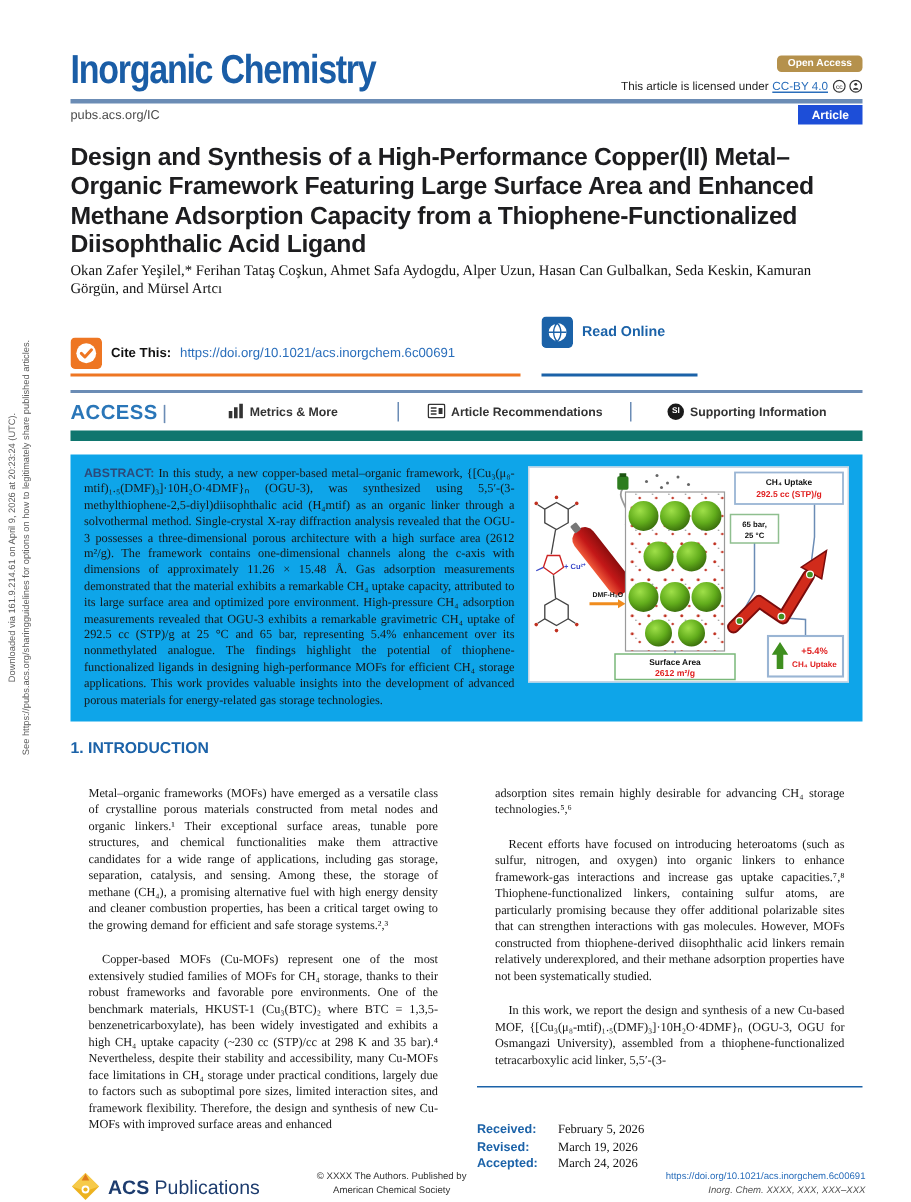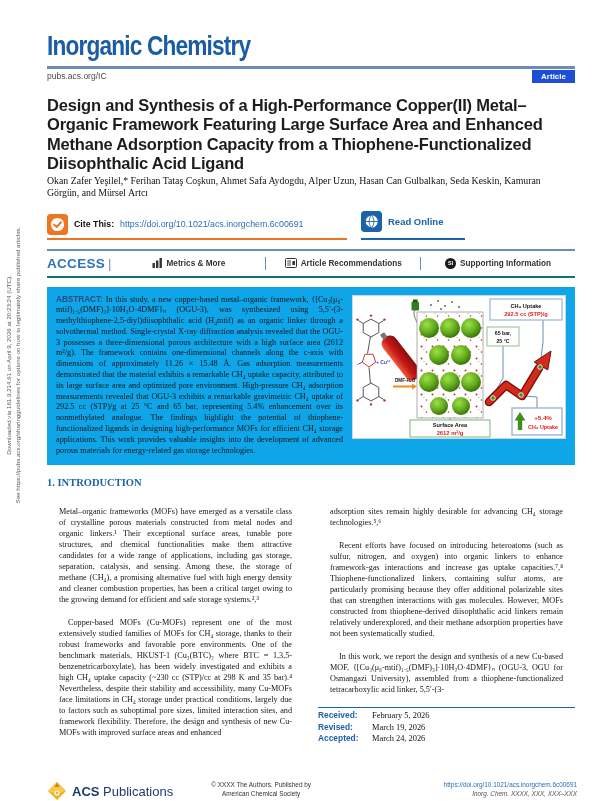--- a/index.html
+++ b/index.html
@@ -41,47 +41,47 @@
     font-family:"Liberation Sans",sans-serif;font-weight:bold;font-size:16.5px;line-height:19.5px;
     color:#1d1d1f;margin-top:13px;letter-spacing:-0.2px;
   }
   .authors{font-size:9.8px;line-height:12.5px;margin-top:1px;color:#111;}
   
   .cite-row{display:flex;gap:14px;margin-top:11px;font-family:"Liberation Sans",sans-serif;align-items:flex-end;}
   .cite-box{display:flex;align-items:center;gap:6px;border-bottom:2.5px solid #ee7623;padding-bottom:3px;width:300px;cursor:pointer;}
   .sq-icon{width:21px;height:21px;border-radius:3px;flex:0 0 auto;}
   .cite-label{font-weight:bold;font-size:8.8px;color:#111;}
   .cite-doi{font-size:8.8px;color:#2a6ebb;}
-  .read-box{display:flex;align-items:center;gap:6px;border-bottom:2.5px solid #1b62a8;padding-bottom:6px;padding-right:22px;cursor:pointer;}
+  .read-box{display:flex;align-items:center;gap:6px;border-bottom:2.5px solid #1b62a8;padding-bottom:17px;padding-right:22px;cursor:pointer;}
   .read-label{color:#1b62a8;font-weight:bold;font-size:9.5px;}
   
   .access-bar{
-    margin-top:9px;border-top:2px solid #6b8cb5;border-bottom:2px solid #0f766e;
+    margin-top:9px;border-top:2px solid #6b8cb5;border-bottom:7px solid #0f766e;
     display:flex;align-items:center;padding:5px 0;font-family:"Liberation Sans",sans-serif;
   }
   .access-word{color:#2a76b8;font-size:13.5px;font-weight:bold;letter-spacing:0.3px;}
   .access-pipe{color:#6b8cb5;font-size:13px;margin-left:3px;font-weight:normal;}
   .access-item{flex:1;display:flex;align-items:center;justify-content:center;gap:4px;font-size:8.2px;font-weight:bold;color:#333;cursor:pointer;}
   .vdiv{width:1px;height:13px;background:#6b8cb5;}
   .si-badge{width:11px;height:11px;border-radius:50%;background:#1a1a1a;color:#fff;font-size:5.5px;font-weight:bold;display:flex;align-items:center;justify-content:center;}
   
   .abstract-block{
     margin-top:9px;background:#0ea5e9;padding:8px 9px 9px 9px;
     font-size:8.2px;line-height:10.8px;text-align:justify;color:#161616;
   }
   .abstract-figure{float:right;width:212px;height:142px;margin-left:9px;margin-bottom:2px;background:#ffffff;border:1px solid #c9d6e4;}
   .abs-label{font-family:"Liberation Sans",sans-serif;font-weight:bold;color:#2d4a7a;}
   
-  .intro-heading{font-family:Liberation Serif, serif;font-weight:bold;font-size:10.5px;color:#1b62a8;margin:12px 0 6px 0;}
+  .intro-heading{font-family:Liberation Sans, sans-serif;font-weight:bold;font-size:10.5px;color:#1b62a8;margin:12px 0 6px 0;}
   .columns{display:flex;gap:14px;font-size:8.2px;line-height:11px;text-align:justify;color:#161616;}
   .col{flex:1;min-width:0;}
   .col p{margin:12px;}
   .col p.indent{text-indent:9px;}
   
-  .dates-box{margin-top:0;border-top:1.5px solid #1b62a8;padding-top:2px;font-size:8.4px;line-height:11.5px;}
+  .dates-box{margin-top:0;border-top:1.5px solid #1b62a8;padding-top:22px;font-size:8.4px;line-height:11.5px;}
   .d-label{font-family:"Liberation Sans",sans-serif;font-weight:bold;color:#1b62a8;display:inline-block;width:54px;}
   .d-val{color:#111;}
   
   .footer{position:absolute;left:47px;right:30px;bottom:0;display:flex;align-items:flex-start;font-family:"Liberation Sans",sans-serif;}
   .acs-pub{display:flex;align-items:center;gap:5px;}
   .acs-pub-text{font-size:13px;color:#1d3c6e;}
   .acs-bold{font-weight:bold;}
   .copyright{margin-left:38px;font-size:6.4px;line-height:8.5px;color:#333;text-align:center;}
   .page-letter{position:absolute;left:50%;transform:translateX(-50%);top:22px;font-weight:bold;font-size:8.5px;color:#222;}
   .footer-right{margin-left:auto;text-align:right;font-size:6.4px;line-height:8.5px;}
@@ -94,20 +94,36 @@
 
 <div class="side-note">
   <div>Downloaded via 161.9.214.61 on April 9, 2026 at 20:23:24 (UTC).</div>
   <div>See https://pubs.acs.org/sharingguidelines for options on how to legitimately share published articles.</div>
 </div>
 
 <div class="page">
 
   <div class="logo-row">
     <div class="journal-logo">Inorganic Chemistry</div>
+    <div class="header-right">
+      <span class="open-access-badge">Open Access</span>
+      <div class="license-line">
+        <span>This article is licensed under</span>
+        <span class="cc-link">CC-BY 4.0</span>
+        <svg class="cc-circ" viewBox="0 0 10 10">
+            <circle cx="5" cy="5" r="4.3" fill="none" stroke="#333" stroke-width="0.9"></circle>
+            <text x="5" y="6.8" font-size="5" text-anchor="middle" fill="#333">cc</text>
+          </svg>
+        <svg class="cc-circ" viewBox="0 0 10 10">
+            <circle cx="5" cy="5" r="4.3" fill="none" stroke="#333" stroke-width="0.9"></circle>
+            <circle cx="5" cy="3.6" r="1.1" fill="#333"></circle>
+            <path d="M2.9,7.6 C2.9,5.6 7.1,5.6 7.1,7.6 Z" fill="#333"></path>
+          </svg>
+      </div>
+    </div>
   </div>
   <div class="rule-main"></div>
   <div class="site-row">
     <span class="site-url">pubs.acs.org/IC</span>
     <span class="article-badge">Article</span>
   </div>
 
   <div class="title">Design and Synthesis of a High-Performance Copper(II) Metal–Organic Framework Featuring Large Surface Area and Enhanced Methane Adsorption Capacity from a Thiophene-Functionalized Diisophthalic Acid Ligand</div>
   <div class="authors">Okan Zafer Yeşilel,* Ferihan Tataş Coşkun, Ahmet Safa Aydogdu, Alper Uzun, Hasan Can Gulbalkan, Seda Keskin, Kamuran Görgün, and Mürsel Artcı</div>
 

